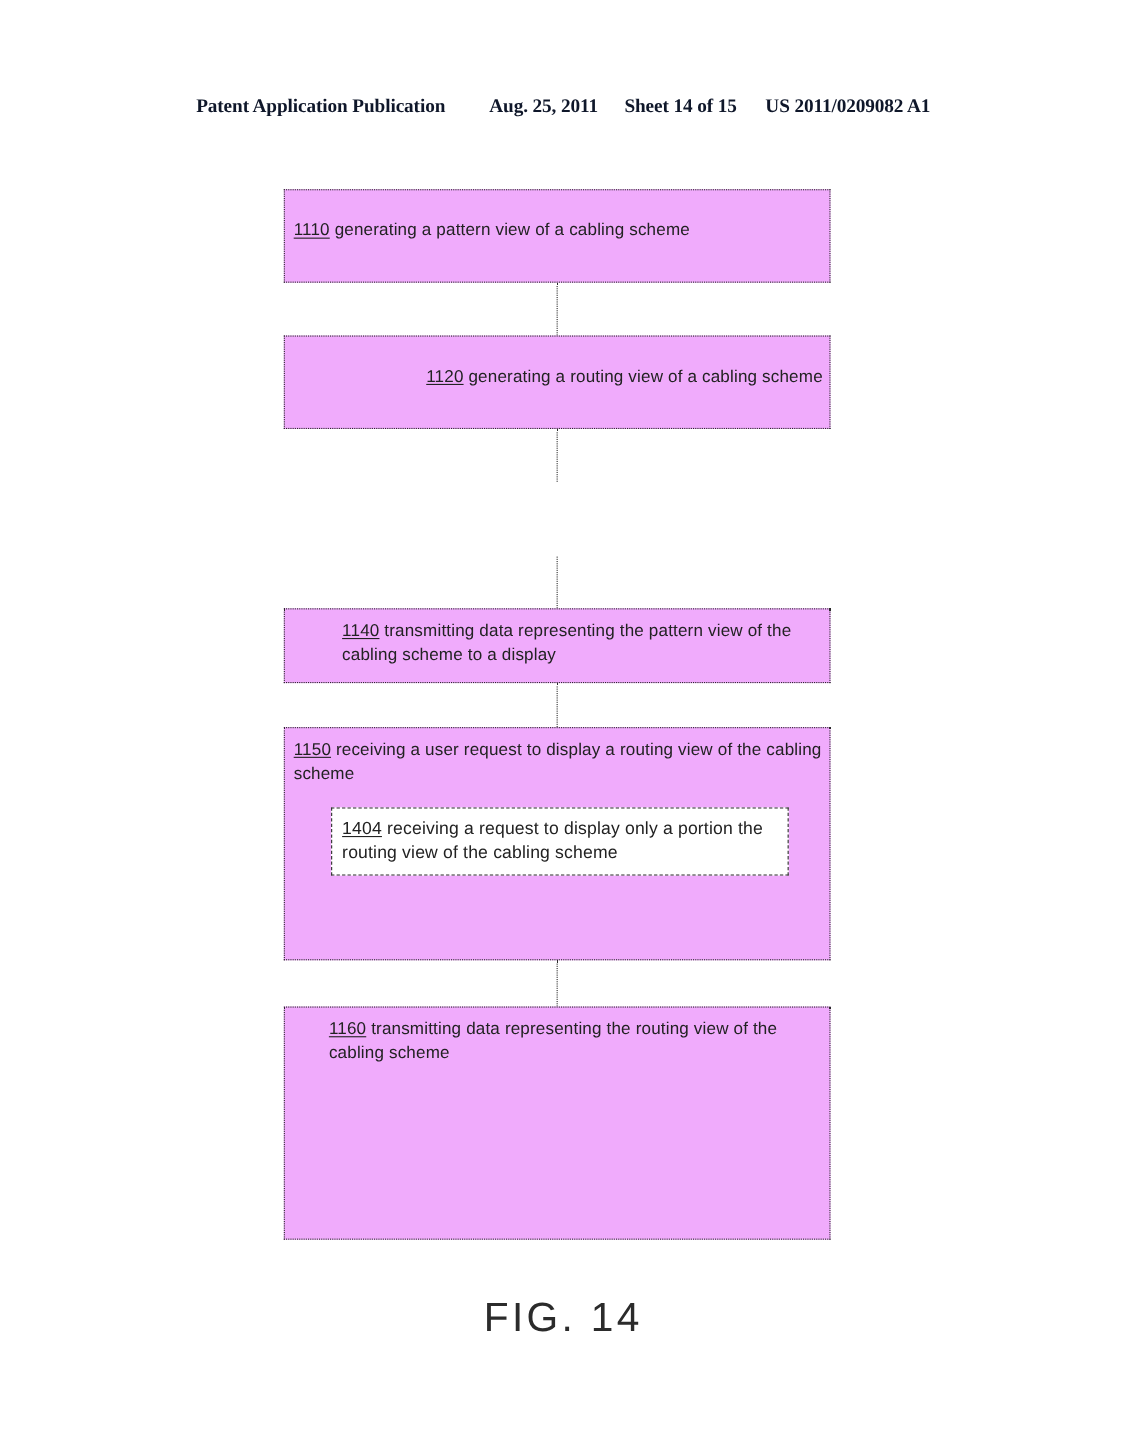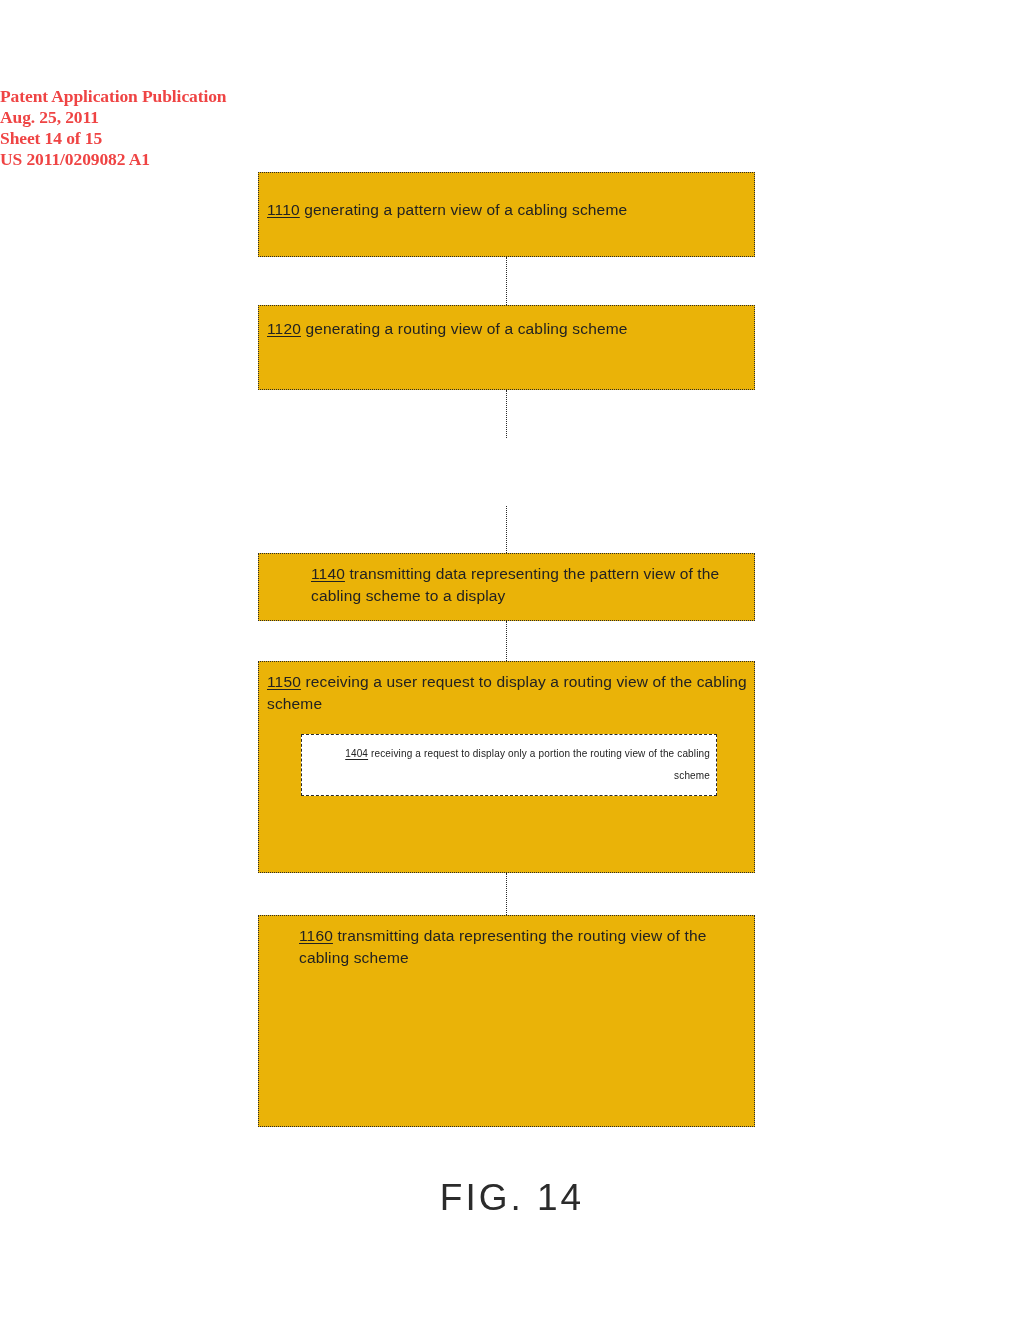--- a/index.html
+++ b/index.html
@@ -23,44 +23,43 @@
     left: 0;
     top: 86px;
     width: 1024px;
     display: flex;
     justify-content: center;
     align-items: baseline;
     font-family: "Liberation Serif", serif;
     font-weight: bold;
     font-size: 17.5px;
     letter-spacing: -0.1px;
-    color: #ef4444;
+    color: #0f172a;
     white-space: nowrap;
-    flex-direction: column;
   }
   .page-header .hdr-pub     { padding-right: 40px; }
   .page-header .hdr-date    { padding-right: 24px; }
   .page-header .hdr-sheet   { padding-right: 26px; }
   .page-header .hdr-patno   { }
 
   
   .flow {
     position: absolute;
     left: 0;
     top: 0;
     width: 1024px;
     height: 1320px;
   }
 
   
   .fbox {
     position: absolute;
     box-sizing: border-box;
     border: 1.6px dotted #2a2a2a;
-    background: #eab308;
+    background: #f0abfc;
   }
   .fbox > .btext {
     position: absolute;
     left: 8px;
     right: 6px;
     top: 9px;
     font-size: 15.5px;
     line-height: 22px;
     letter-spacing: 0.15px;
     color: #222;
@@ -76,25 +75,24 @@
     position: absolute;
     box-sizing: border-box;
     border: 1.8px dashed #2a2a2a;
     background: #ffffff;
   }
   .subbox > .btext {
     position: absolute;
     left: 9px;
     right: 6px;
     top: 8px;
-    font-size: 10px;
+    font-size: 16px;
     line-height: 22px;
     letter-spacing: 0.15px;
     color: #222;
-    text-align: right;
   }
 
   
   .conn {
     position: absolute;
     width: 0;
     border-left: 1.6px dotted #2a2a2a;
   }
 
   
@@ -122,21 +120,21 @@
 
 <div class="flow">
 
   <div class="fbox" style="left:258px; top:172px; width:497px; height:85px;">
     <div class="btext" style="top:26px;"><span class="refnum">1110</span><span> generating a pattern view of a cabling scheme</span></div>
   </div>
 
   <div class="conn" style="left:506px; top:257px; height:48px;"></div>
 
   <div class="fbox" style="left:258px; top:305px; width:497px; height:85px;">
-    <div class="btext" style="top:12px;"><span class="refnum">1120</span><span> generating a routing view of a cabling scheme</span></div>
+    <div class="btext" style="top:26px;text-align:right;"><span class="refnum">1120</span><span> generating a routing view of a cabling scheme</span></div>
   </div>
 
   <div class="conn" style="left:506px; top:390px; height:48px;"></div>
 
 
   <div class="conn" style="left:506px; top:506px; height:47px;"></div>
 
   <div class="fbox" style="left:258px; top:553px; width:497px; height:68px;">
     <div class="btext" style="top:9px;margin-left:44px;"><span class="refnum">1140</span><span> transmitting data representing the pattern view of the cabling scheme to a display</span></div>
   </div>

